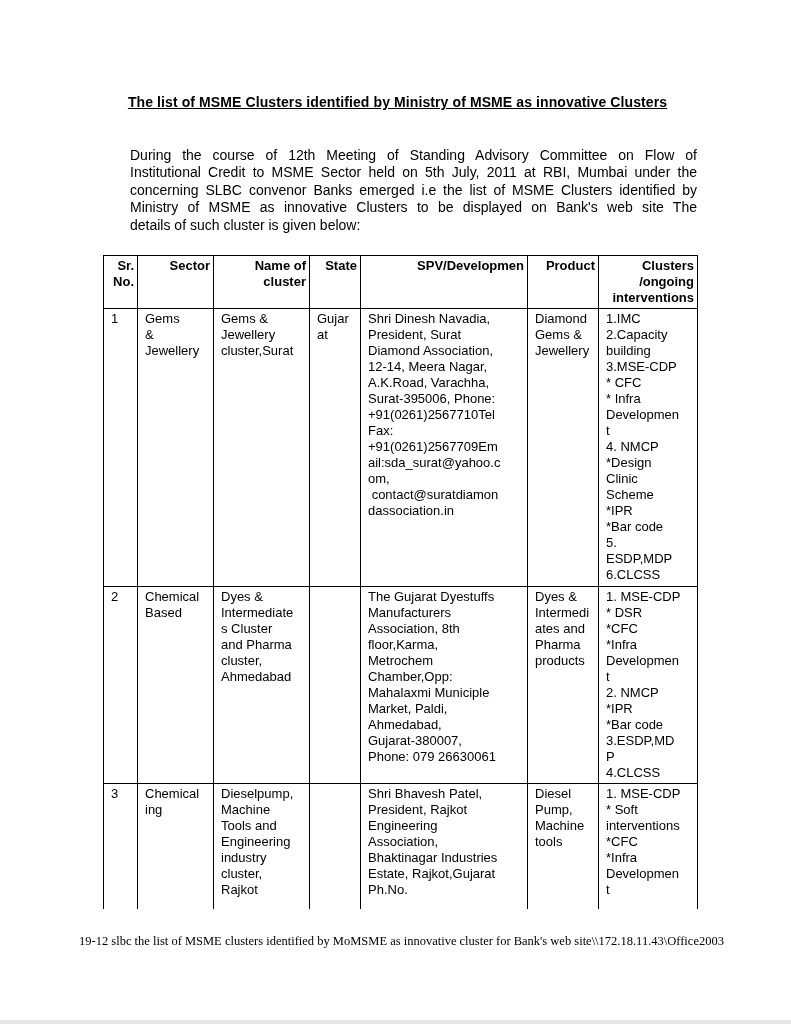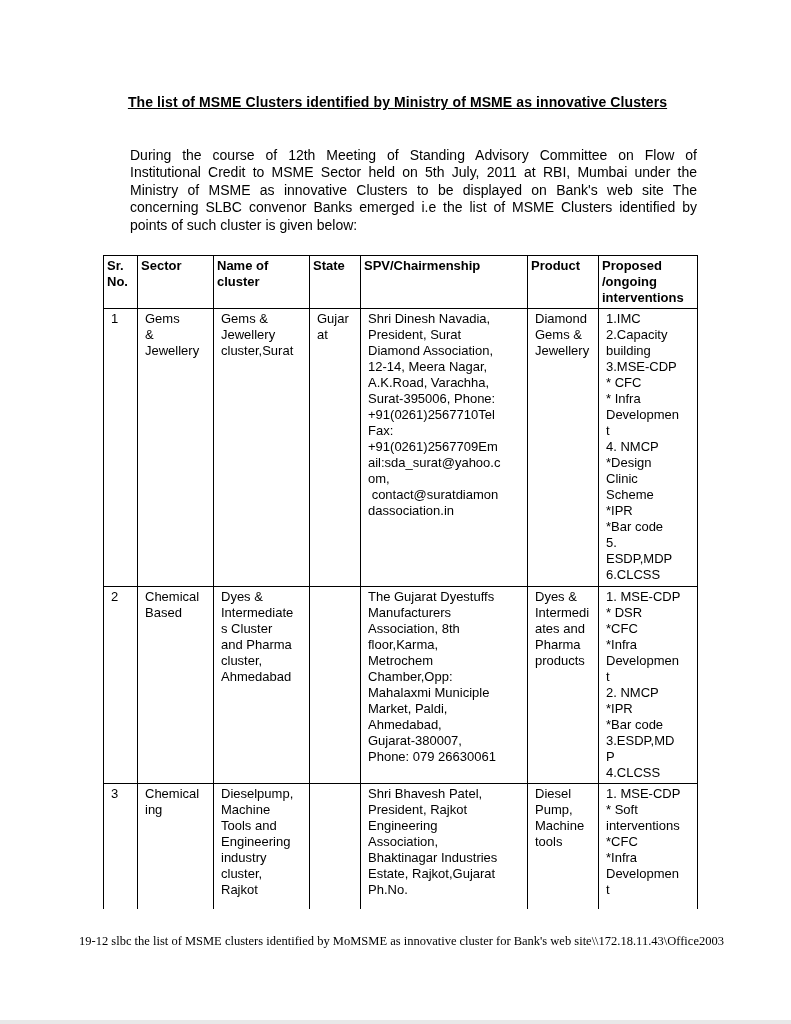--- a/index.html
+++ b/index.html
@@ -53,21 +53,21 @@
     border:1.5px solid #000;
     vertical-align:top;
     padding:2px 6px 2px 7px;
     white-space:pre-wrap;
     overflow-wrap:break-word;
     word-wrap:break-word;
     text-align:left;
     font-weight:normal;
   }
   table.cluster-table th{
-    text-align:left;
+    text-align:right;
     font-weight:bold;
     padding:2px 3px;
   }
   td.c-sr{text-align:center;}
   tr.row-last td{border-bottom:none;}
   .doc-footer{
     position:absolute;
     left:12px;right:0;
     top:934px;
     text-align:center;
@@ -80,46 +80,46 @@
 <body>
 
 <div class="page">
   <div class="content">
 
     <div class="doc-title">The list of MSME Clusters identified by Ministry of MSME as innovative Clusters</div>
 
     <div class="intro">
       <div class="intro-line">During the course of 12th Meeting of Standing Advisory Committee on Flow of</div>
       <div class="intro-line">Institutional Credit to MSME Sector held on 5th July, 2011 at RBI, Mumbai under the</div>
+      <div class="intro-line">concerning SLBC convenor Banks emerged  i.e the list of MSME Clusters identified by</div>
       <div class="intro-line">Ministry of MSME as innovative Clusters  to be displayed on Bank's web site  The</div>
-      <div class="intro-line">concerning SLBC convenor Banks emerged  i.e the list of MSME Clusters identified by</div>
-      <div class="intro-line last">points of such cluster is given below:</div>
+      <div class="intro-line last">details of such cluster is given below:</div>
     </div>
 
     <table class="cluster-table">
       <colgroup>
         <col style="width:34px">
         <col style="width:76px">
         <col style="width:96px">
         <col style="width:51px">
         <col style="width:167px">
         <col style="width:71px">
         <col style="width:99px">
       </colgroup>
       <tbody>
           <tr style="height:47px">
         <th>Sr.
 No.</th>
         <th>Sector</th>
         <th>Name of
 cluster</th>
         <th>State</th>
-        <th>SPV/Chairmenship</th>
+        <th>SPV/Developmen</th>
         <th>Product</th>
-        <th>Proposed
+        <th>Clusters
 /ongoing
 interventions</th>
       </tr>
       <tr style="height:278px">
         <td class="c-sr">1</td>
         <td>Gems
 &amp;
 Jewellery</td>
         <td>Gems &amp;
 Jewellery

